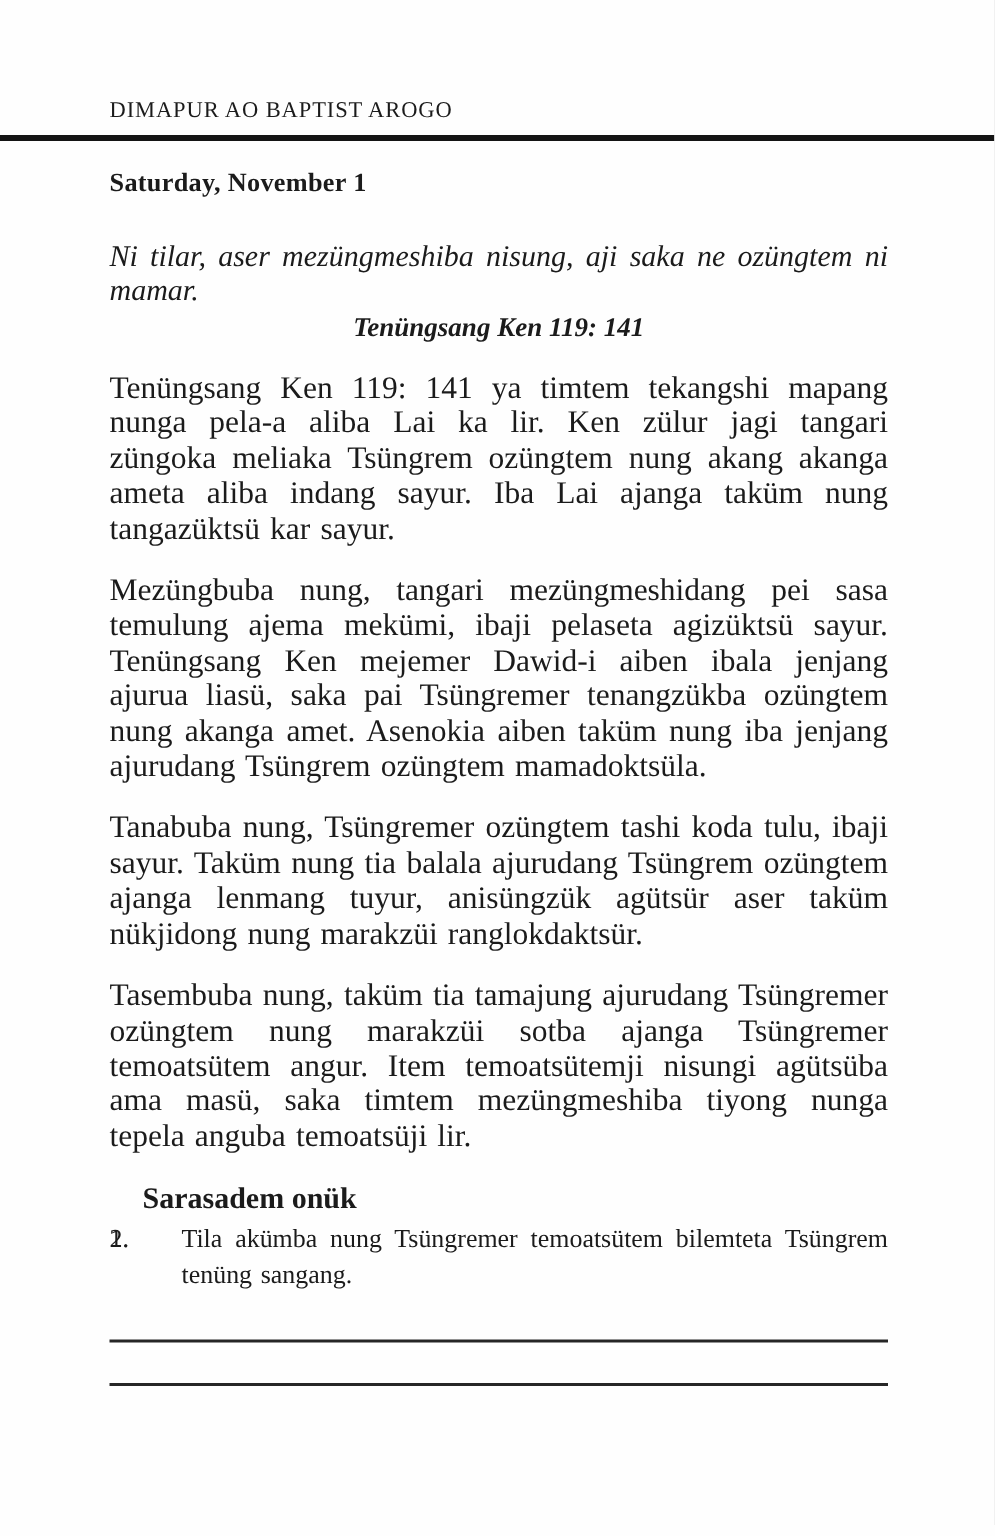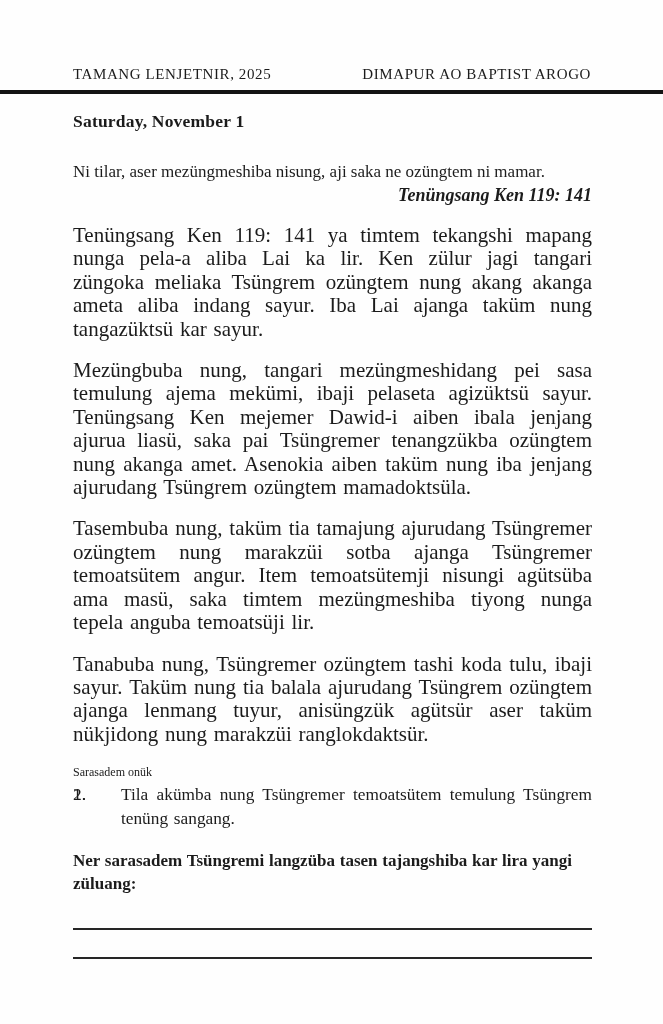--- a/index.html
+++ b/index.html
@@ -46,42 +46,44 @@
     margin: 25px 0 0 0;
     text-align: center;
     font-size: 18px;
     font-weight: bold;
     letter-spacing: 0.4px;
   }
   .verse-block {
     margin-top: 28px;
   }
   .verse-text {
-    font-size: 17px;
+    font-style: italic;
+    font-size: 20px;
     line-height: 23px;
     text-align: justify;
   }
   .verse-ref {
     margin-top: 2px;
-    text-align: right;
+    text-align: center;
     font-style: italic;
     font-weight: bold;
     font-size: 18px;
   }
   p.body-para {
     margin: 18px 0 0 0;
     font-size: 21px;
     line-height: 23.4px;
     text-align: justify;
     word-spacing: 1.5px;
   }
   .q-heading {
     margin-top: 19px;
-    font-size: 12px;
-    font-weight: normal;
+    font-size: 20px;
+    font-weight: bold;
+    margin-left: 22px;
   }
   .q-item {
     position: relative;
     margin-top: 3px;
     padding-left: 48px;
     font-size: 17.3px;
     line-height: 23.4px;
     text-align: justify;
     word-spacing: 1.5px;
   }
@@ -105,51 +107,49 @@
   .write-line + .write-line {
     margin-top: 27px;
   }
 </style>
 </head>
 <body>
 
 <div class="page">
 
   <div class="header-row">
-    <span>TAMANG LENJETNIR, 2025</span>
     <span>DIMAPUR AO BAPTIST AROGO</span>
   </div>
 
   <div class="header-rule"></div>
 
   <div class="content">
 
     <div class="date-heading">Saturday, November 1</div>
 
 
     <div class="verse-block">
       <div class="verse-text">Ni tilar, aser mezüngmeshiba nisung, aji saka ne ozüngtem ni mamar.</div>
       <div class="verse-ref">Tenüngsang Ken 119: 141</div>
     </div>
 
     <p class="body-para">Tenüngsang Ken 119: 141 ya timtem tekangshi mapang nunga pela-a aliba Lai ka lir. Ken zülur jagi tangari züngoka meliaka Tsüngrem ozüngtem nung akang akanga ameta aliba indang sayur. Iba Lai ajanga taküm nung tangazüktsü kar sayur.</p>
     <p class="body-para">Mezüngbuba nung, tangari mezüngmeshidang pei sasa temulung ajema mekümi, ibaji pelaseta agizüktsü sayur. Tenüngsang Ken mejemer Dawid-i aiben ibala jenjang ajurua liasü, saka pai Tsüngremer tenangzükba ozüngtem nung akanga amet. Asenokia aiben taküm nung iba jenjang ajurudang Tsüngrem ozüngtem mamadoktsüla.</p>
+    <p class="body-para">Tanabuba nung, Tsüngremer ozüngtem tashi koda tulu, ibaji sayur. Taküm nung tia balala ajurudang Tsüngrem ozüngtem ajanga lenmang tuyur, anisüngzük agütsür aser taküm nükjidong nung marakzüi ranglokdaktsür.</p>
     <p class="body-para">Tasembuba nung, taküm tia tamajung ajurudang Tsüngremer ozüngtem nung marakzüi sotba ajanga Tsüngremer temoatsütem angur. Item temoatsütemji nisungi agütsüba ama masü, saka timtem mezüngmeshiba tiyong nunga tepela anguba temoatsüji lir.</p>
-    <p class="body-para">Tanabuba nung, Tsüngremer ozüngtem tashi koda tulu, ibaji sayur. Taküm nung tia balala ajurudang Tsüngrem ozüngtem ajanga lenmang tuyur, anisüngzük agütsür aser taküm nükjidong nung marakzüi ranglokdaktsür.</p>
 
     <div class="q-heading">Sarasadem onük</div>
 
     <div class="q-item">
       <span class="q-num">1.</span>
     </div>
 
     <div class="q-item">
       <span class="q-num">2.</span>
-      <span class="q-text">Tila akümba nung Tsüngremer temoatsütem temulung Tsüngrem tenüng sangang.</span>
+      <span class="q-text">Tila akümba nung Tsüngremer temoatsütem bilemteta Tsüngrem tenüng sangang.</span>
     </div>
 
-    <p class="closing">Ner sarasadem Tsüngremi langzüba tasen tajangshiba kar lira yangi züluang:</p>
 
     <div class="write-line"></div>
     <div class="write-line"></div>
 
   </div>
 </div>
 
 </body></html>

